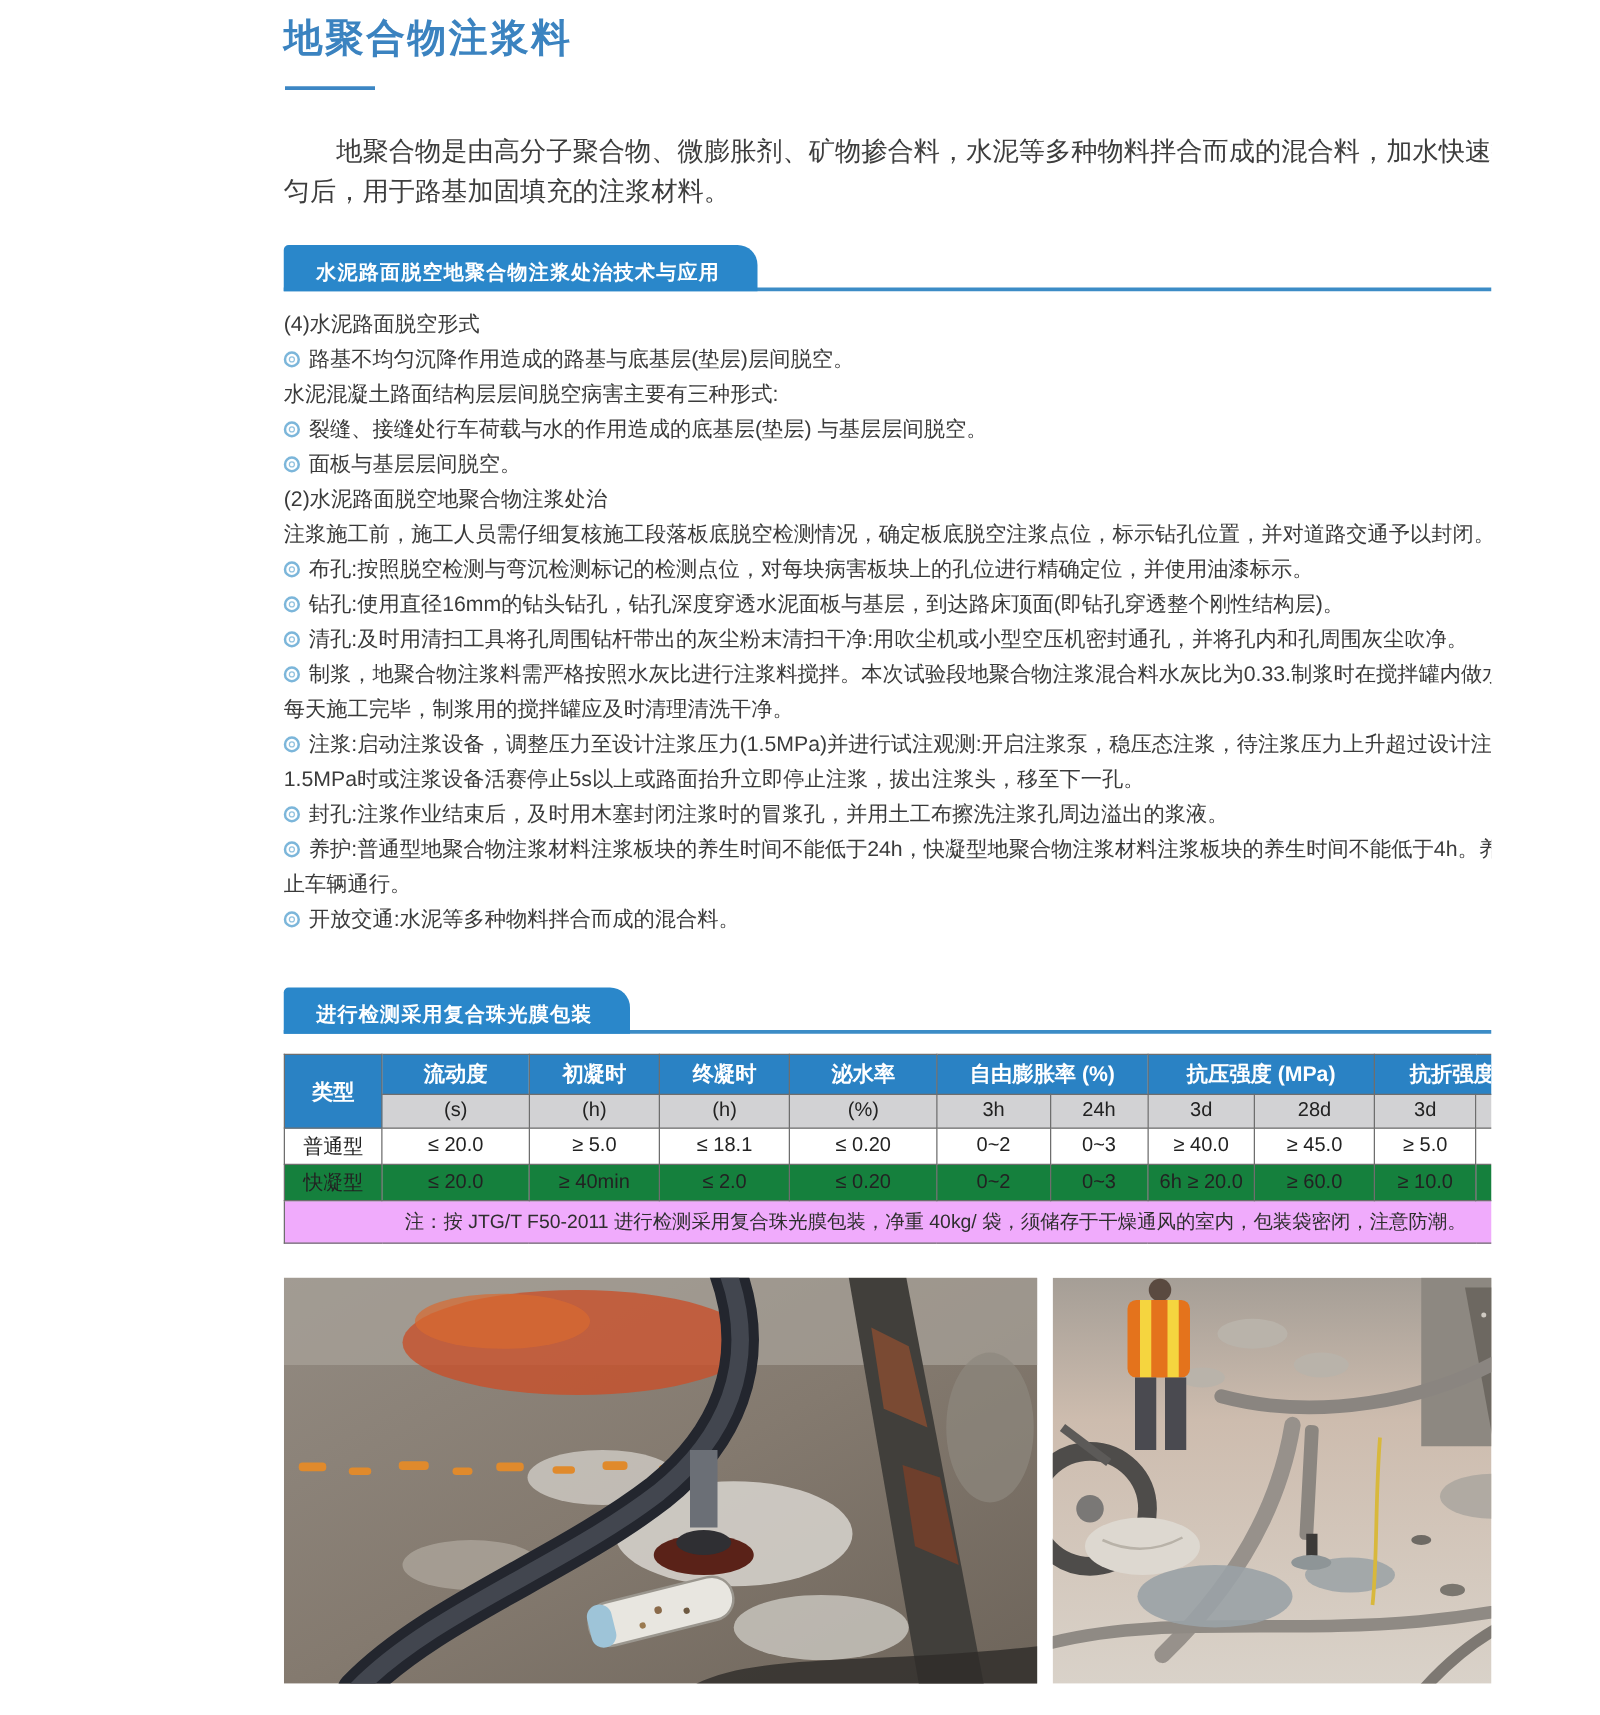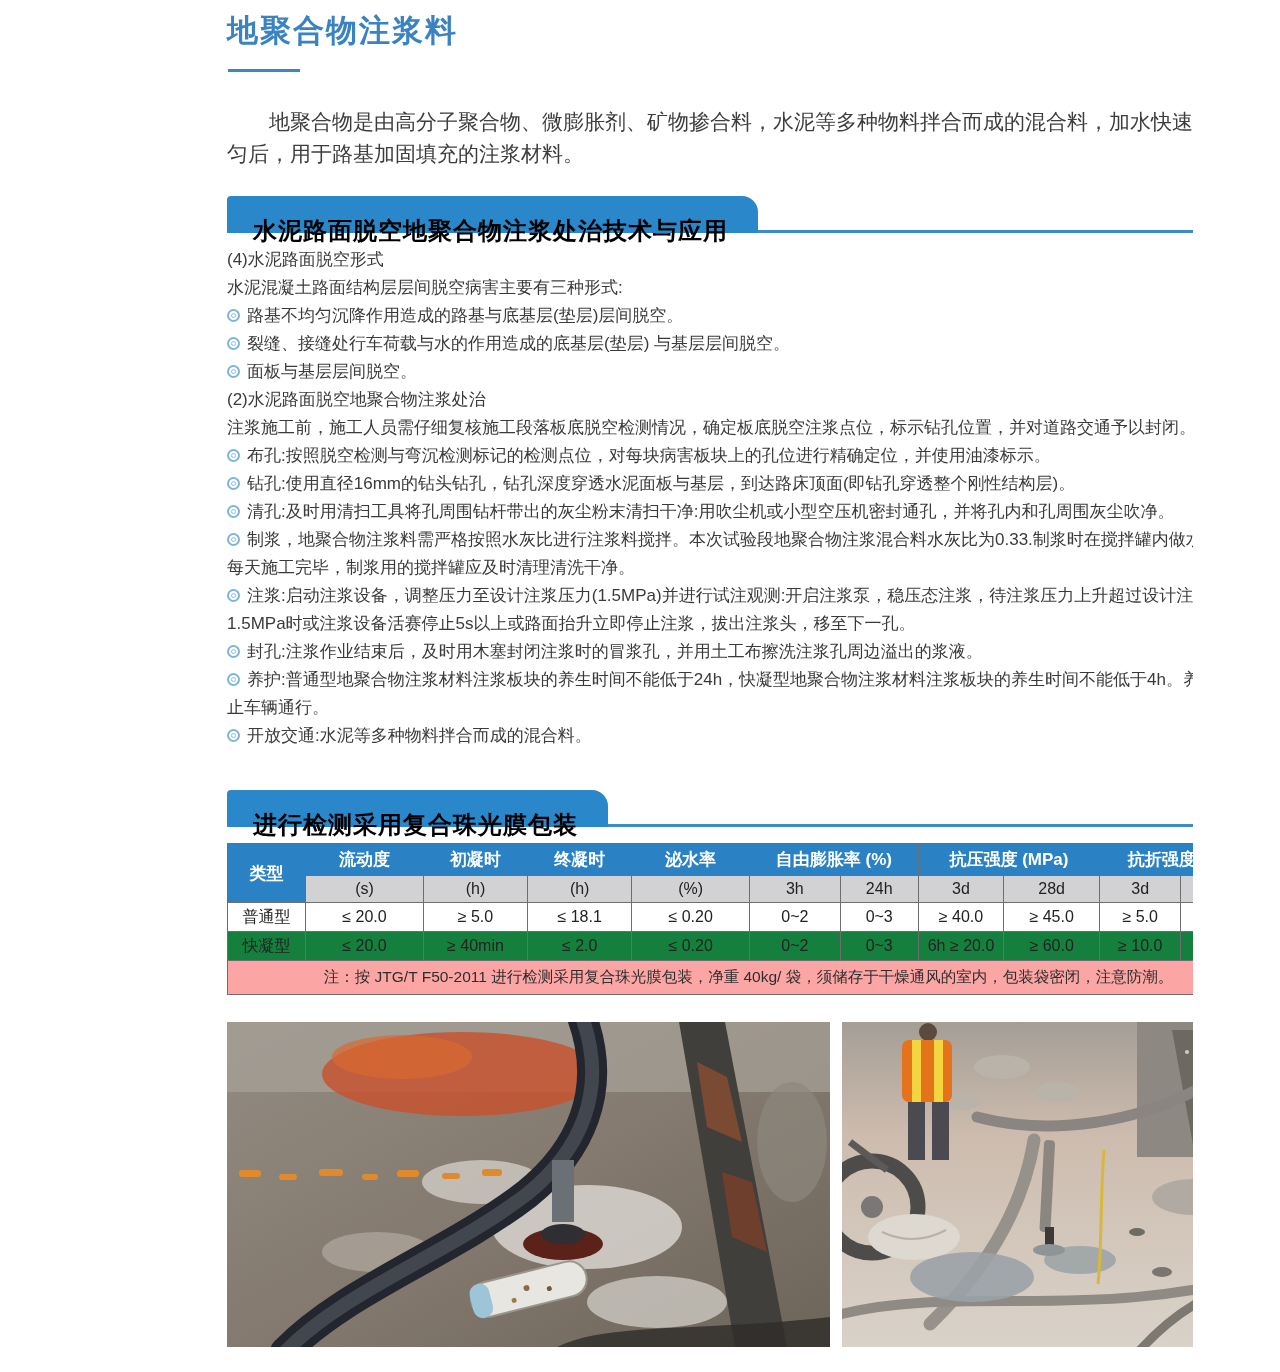--- a/index.html
+++ b/index.html
@@ -23,22 +23,22 @@
     position:absolute; left:140px; top:106px; width:1046px;
     font-size:21px; line-height:32px; color:#3d3d3d; text-indent:2em;
   }
   
   .section-head {
     position:absolute; left:140px; width:1046px; height:37px;
     border-bottom:3px solid #3c8cc6;
   }
   .section-head .banner {
     display:inline-block; height:37px; line-height:37px;
-    background:#2a87ca; color:#000000; font-size:24px; font-weight:bold;
-    padding:16px 30px 0 26px; border-radius:4px 16px 0 0; letter-spacing:1px;
+    background:#2a87ca; color:#ffffff; font-size:16px; font-weight:bold;
+    padding:4px 30px 0 26px; border-radius:4px 16px 0 0; letter-spacing:1px;
   }
   .section-head.sec1 { top:196px; }
   .section-head.sec2 { top:790px; }
   
   .paras {
     position:absolute; left:140px; top:246px; width:1046px;
     font-size:17px; color:#3a3a3a;
   }
   .line { line-height:28px; }
   .ring {
@@ -63,21 +63,21 @@
     background:#2a82c4; color:#ffffff; font-weight:bold; font-size:17px;
     height:32px;
   }
   .spec-table th.gray {
     background:#d2d2d4; font-weight:normal; height:27px;
   }
   .spec-table td { height:29px; }
   .spec-table tr.row-white td { background:#ffffff; }
   .spec-table tr.row-gray  td { background:#15803d; }
   .spec-table td.note-cell {
-    background:#fca5a5; height:34px; font-size:15.5px; color:#2e2e2e;
+    background:#f0abfc; height:34px; font-size:15.5px; color:#2e2e2e;
   }
   
   .photos { position:absolute; left:140px; top:1022px; width:1051px; height:325px; }
   .photo { position:absolute; top:0; height:325px; overflow:hidden; }
   .photo.left  { left:0;    width:603px; }
   .photo.right { left:615px; width:436px; }
   .photo svg { display:block; width:100%; height:100%; }
 </style>
 </head>
 <body>
@@ -88,22 +88,22 @@
   <div class="title-dash"></div>
 
   <p class="intro">地聚合物是由高分子聚合物、微膨胀剂、矿物掺合料，水泥等多种物料拌合而成的混合料，加水快速搅拌均匀后，用于路基加固填充的注浆材料。</p>
 
   <div class="section-head sec1">
     <span class="banner">水泥路面脱空地聚合物注浆处治技术与应用</span>
   </div>
 
   <div class="paras">
     <div class="line"><span>(4)水泥路面脱空形式</span></div>
+    <div class="line"><span class="ring"></span><span>路基不均匀沉降作用造成的路基与底基层(垫层)层间脱空。</span></div>
     <div class="line"><span>水泥混凝土路面结构层层间脱空病害主要有三种形式:</span></div>
-    <div class="line"><span class="ring"></span><span>路基不均匀沉降作用造成的路基与底基层(垫层)层间脱空。</span></div>
     <div class="line"><span class="ring"></span><span>裂缝、接缝处行车荷载与水的作用造成的底基层(垫层) 与基层层间脱空。</span></div>
     <div class="line"><span class="ring"></span><span>面板与基层层间脱空。</span></div>
     <div class="line"><span>(2)水泥路面脱空地聚合物注浆处治</span></div>
     <div class="line"><span>注浆施工前，施工人员需仔细复核施工段落板底脱空检测情况，确定板底脱空注浆点位，标示钻孔位置，并对道路交通予以封闭。</span></div>
     <div class="line"><span class="ring"></span><span>布孔:按照脱空检测与弯沉检测标记的检测点位，对每块病害板块上的孔位进行精确定位，并使用油漆标示。</span></div>
     <div class="line"><span class="ring"></span><span>钻孔:使用直径16mm的钻头钻孔，钻孔深度穿透水泥面板与基层，到达路床顶面(即钻孔穿透整个刚性结构层)。</span></div>
     <div class="line"><span class="ring"></span><span>清孔:及时用清扫工具将孔周围钻杆带出的灰尘粉末清扫干净:用吹尘机或小型空压机密封通孔，并将孔内和孔周围灰尘吹净。</span></div>
     <div class="line"><span class="ring"></span><span>制浆，地聚合物注浆料需严格按照水灰比进行注浆料搅拌。本次试验段地聚合物注浆混合料水灰比为0.33.制浆时在搅拌罐内做水位标记，每天施工完毕，制浆用的搅拌罐应及时清理清洗干净。</span></div>
     <div class="line"><span class="ring"></span><span>注浆:启动注浆设备，调整压力至设计注浆压力(1.5MPa)并进行试注观测:开启注浆泵，稳压态注浆，待注浆压力上升超过设计注浆压力1.5MPa时或注浆设备活赛停止5s以上或路面抬升立即停止注浆，拔出注浆头，移至下一孔。</span></div>
     <div class="line"><span class="ring"></span><span>封孔:注浆作业结束后，及时用木塞封闭注浆时的冒浆孔，并用土工布擦洗注浆孔周边溢出的浆液。</span></div>

